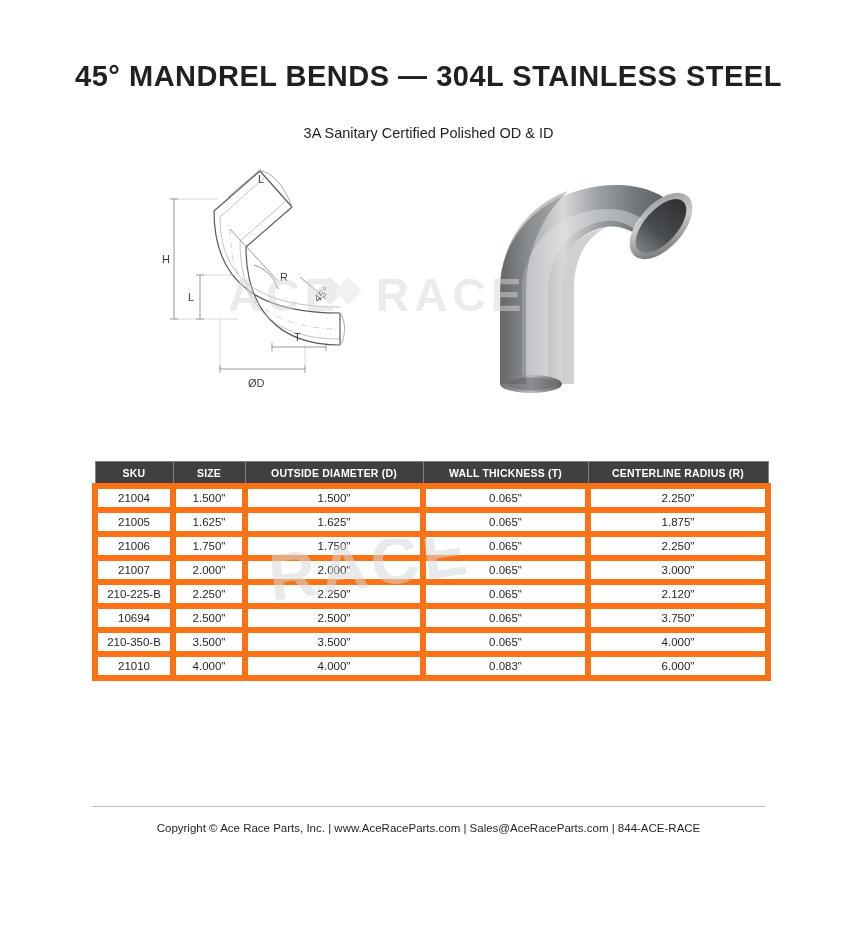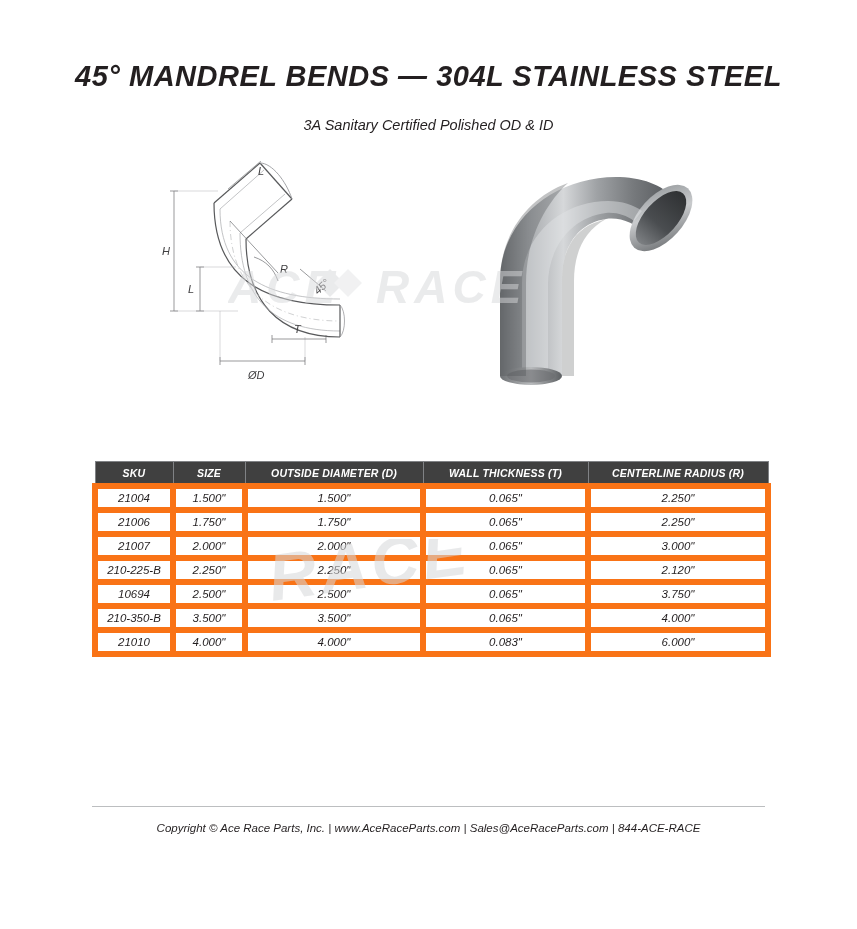--- a/index.html
+++ b/index.html
@@ -13,40 +13,39 @@
     font-family: "Liberation Sans", sans-serif;
     color: #231f20;
     position: relative;
     overflow: hidden;
   }
   .page {
     position: relative;
     width: 857px;
     height: 710px;
     box-sizing: border-box;
-    font-style: italic;
   }
 
   
   .title {
     text-align: center;
     font-size: 29px;
     font-weight: bold;
     letter-spacing: 0.5px;
     color: #231f20;
     margin: 0;
     padding-top: 60px;
     line-height: 1.15;
   }
   .subtitle {
     text-align: center;
     font-size: 14.5px;
     font-weight: normal;
     color: #231f20;
-    margin: 4px;
+    margin: 12px;
     padding-top: 20px;
   }
 
   
   .figures {
     position: relative;
     height: 260px;
     margin-top: 28px;
   }
   .drawing {
@@ -295,20 +294,27 @@
       </thead>
       <tbody>
         <tr>
           <td>21004</td>
           <td>1.500"</td>
           <td>1.500"</td>
           <td>0.065"</td>
           <td>2.250"</td>
         </tr>
         <tr>
+          <td>21005</td>
+          <td>1.625"</td>
+          <td>1.625"</td>
+          <td>0.065"</td>
+          <td>1.875"</td>
+        </tr>
+        <tr>
           <td>21006</td>
           <td>1.750"</td>
           <td>1.750"</td>
           <td>0.065"</td>
           <td>2.250"</td>
         </tr>
         <tr>
           <td>21007</td>
           <td>2.000"</td>
           <td>2.000"</td>

